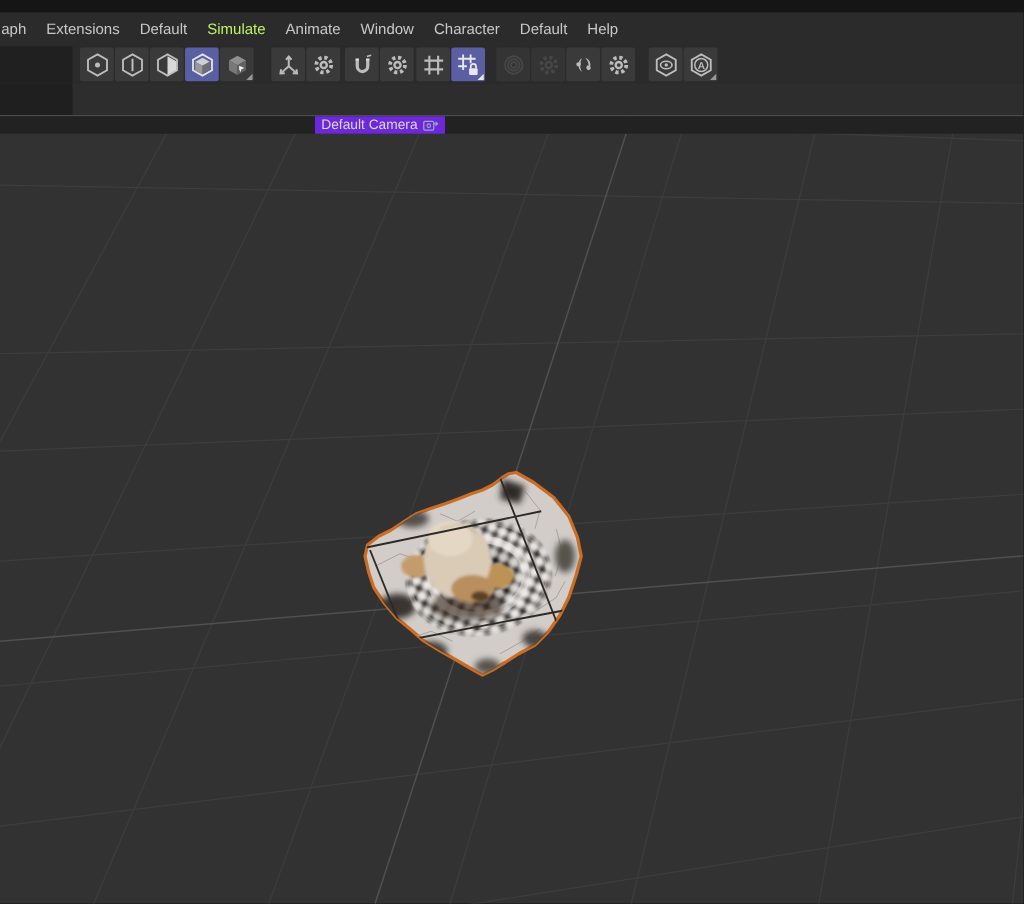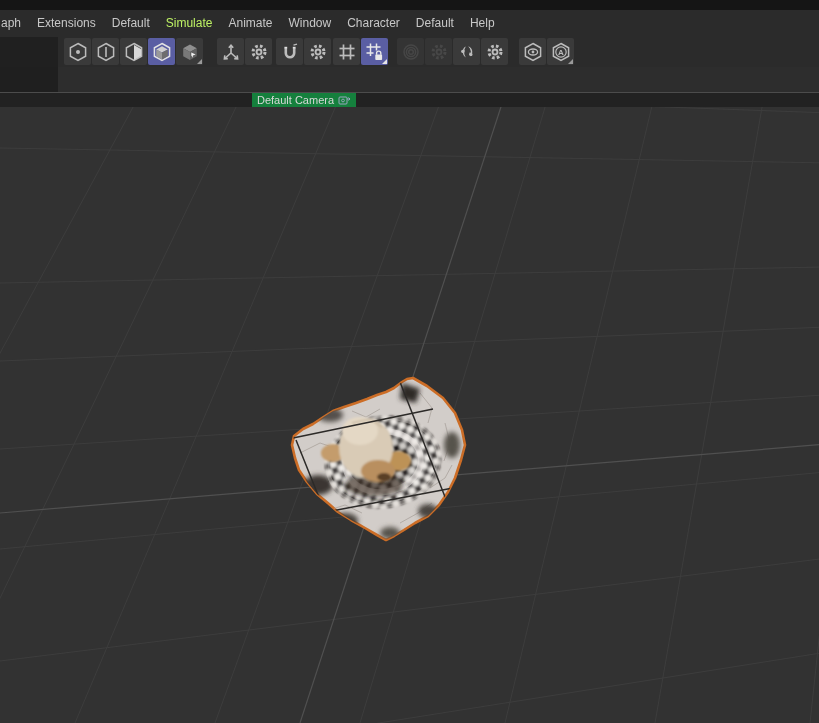--- a/index.html
+++ b/index.html
@@ -26,21 +26,21 @@
                  border-left:5px solid transparent;border-bottom:5px solid #9a9a9a;}
   .tbtn.selected.flyout::after{border-bottom-color:#e6e6e6;}
 
   .substrip{position:absolute;left:0;top:67px;width:819px;height:25px;background:#2d2d2d;}
   .substrip-leftcap{position:absolute;left:0;top:0;width:58px;height:25px;background:#1f1f1f;}
 
   
   .viewport{position:absolute;left:0;top:92px;width:819px;height:631px;background:#323232;
             border-top:1px solid #4c4c4c;box-sizing:border-box;}
   .vp-titlebar{position:absolute;left:0;top:0;width:819px;height:14px;background:#222222;}
-  .vp-camlabel{position:absolute;left:252px;top:0;height:14px;background:#15803d;
+  .vp-camlabel{position:absolute;left:252px;top:0;height:14px;background:#6d28d9;
                display:flex;align-items:center;padding:0 5px;gap:4px;}
   .vp-camlabel span{font-size:11px;color:#d8d8d8;line-height:14px;white-space:nowrap;}
   .vp-svg{position:absolute;left:0;top:0;}
 </style>
 </head>
 <body>
 
 <div id="app">
 
   <div class="titlebar"></div>

